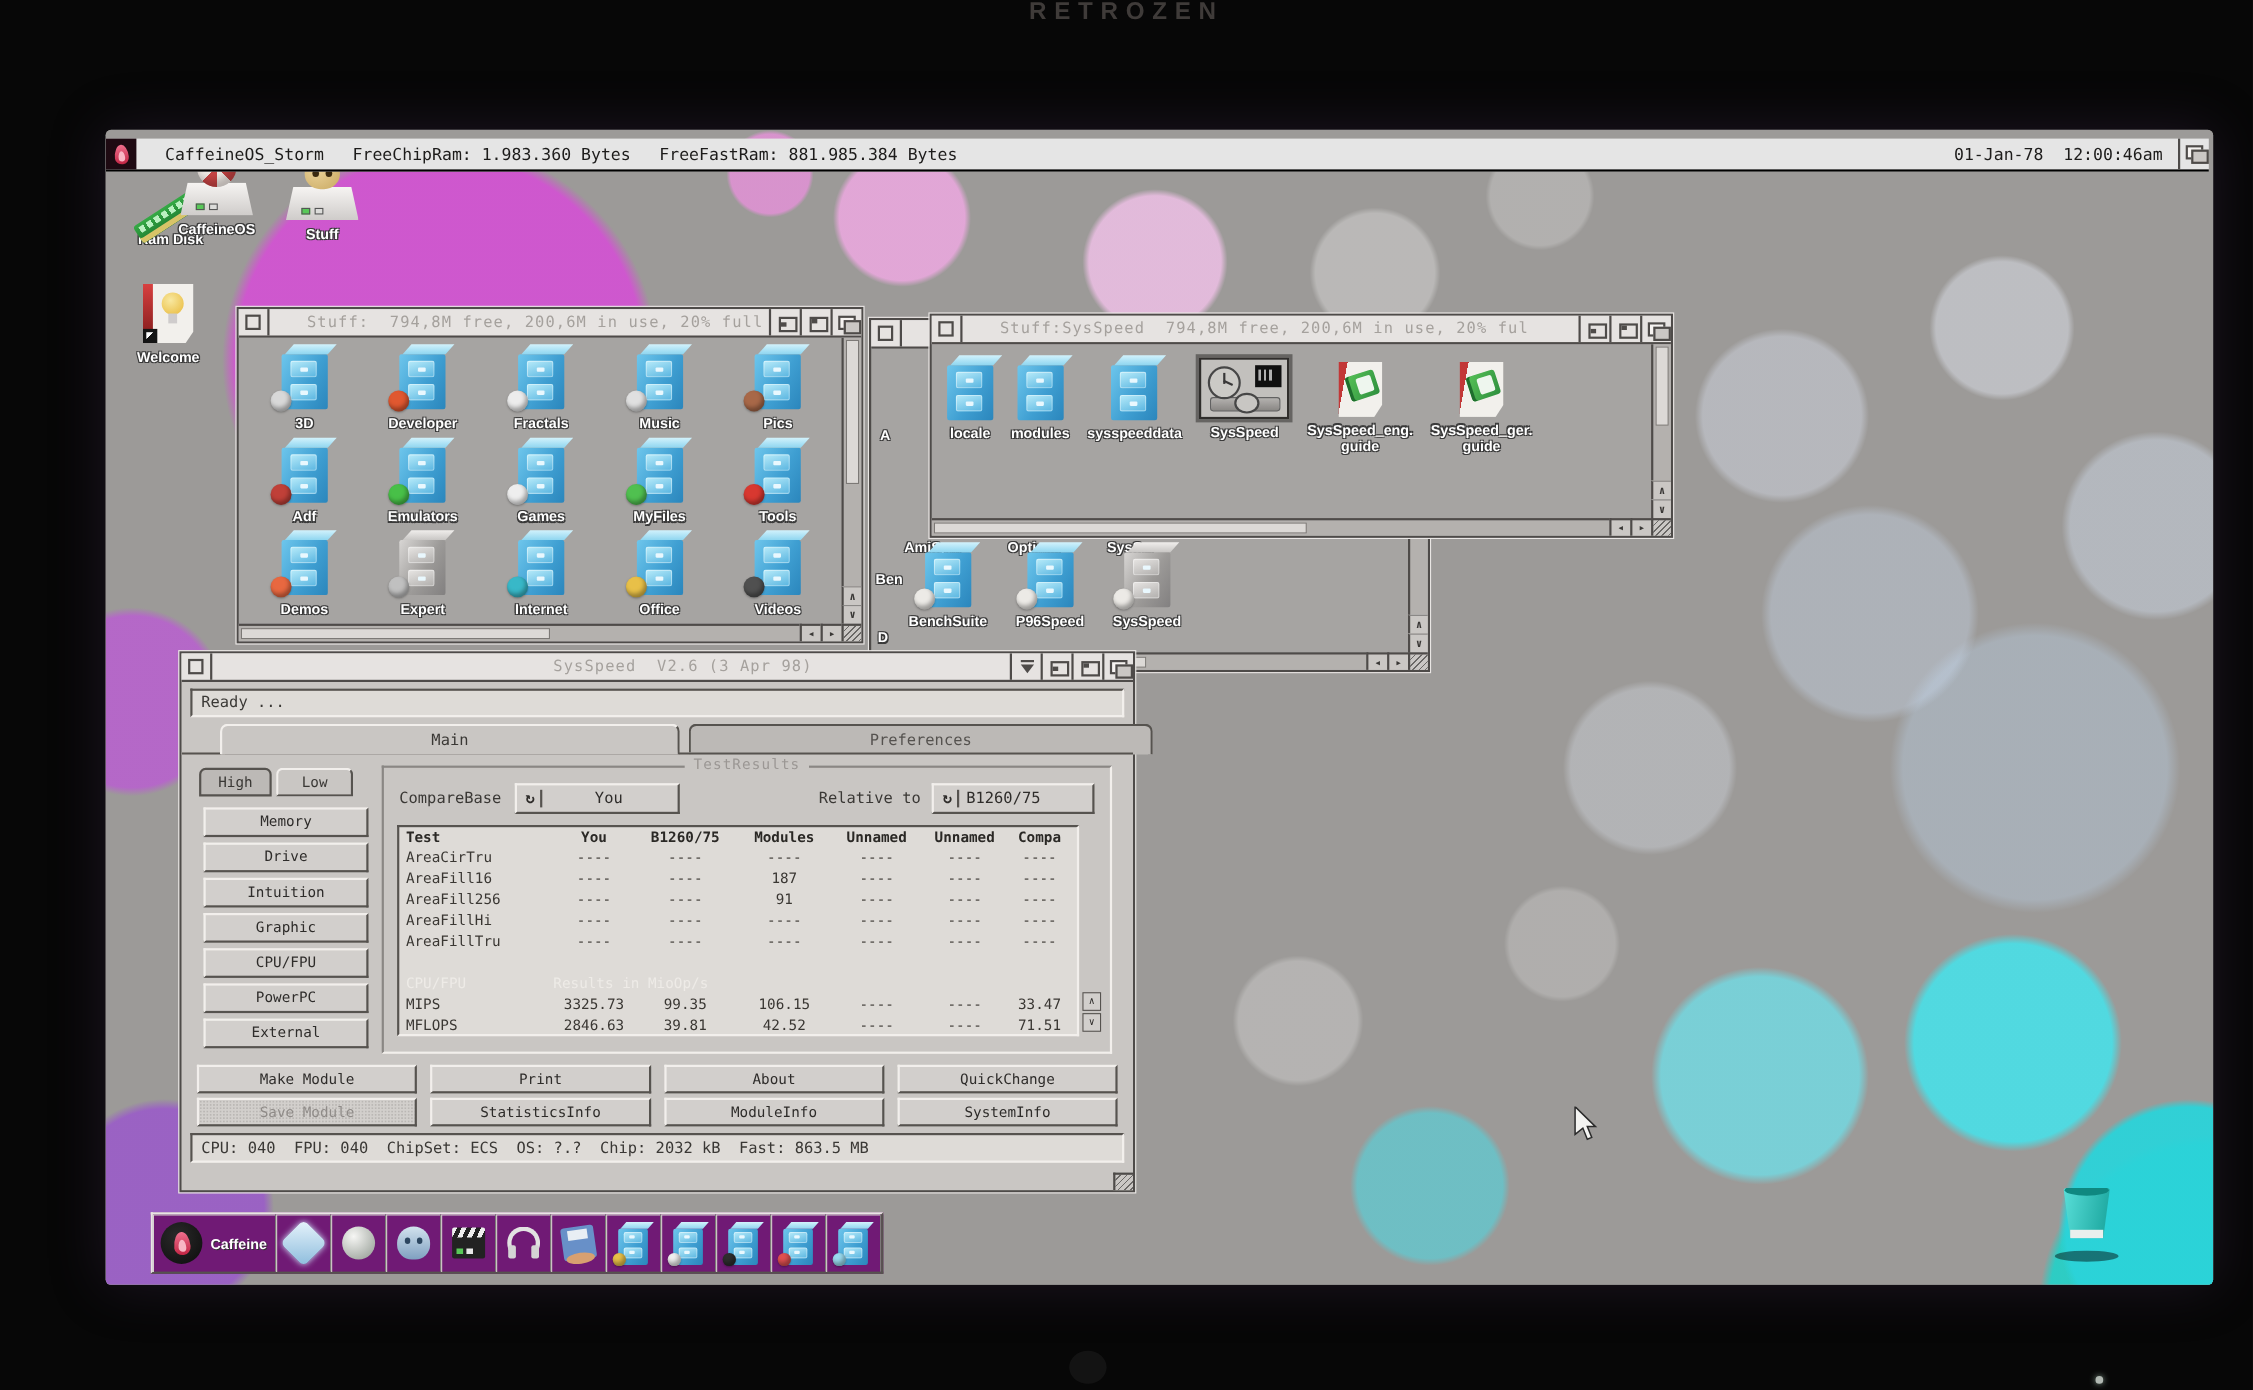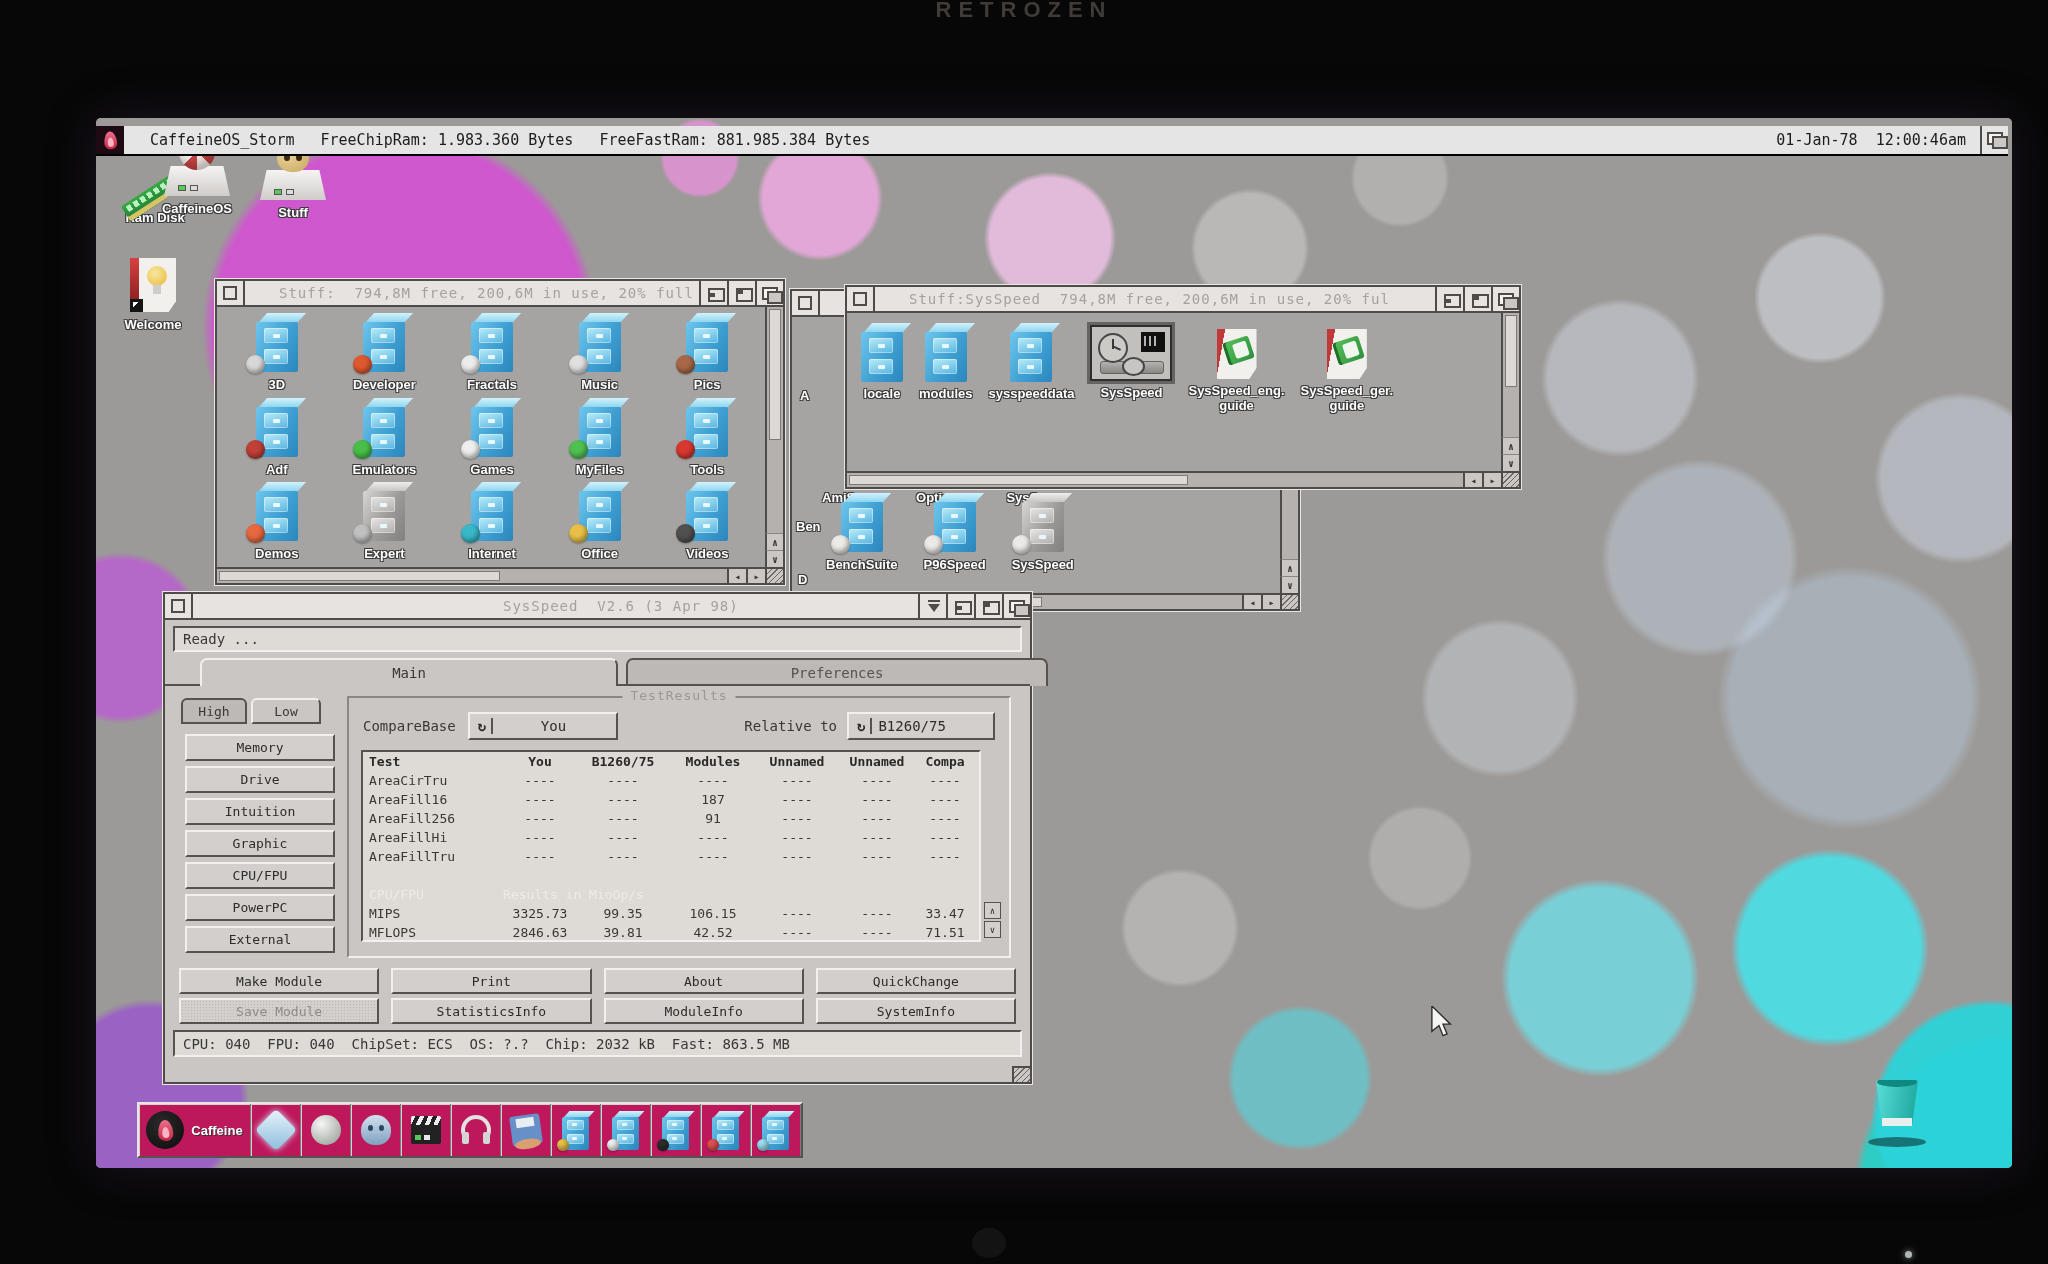--- a/index.html
+++ b/index.html
@@ -226,21 +226,21 @@
     justify-content:center;font:9px "DejaVu Sans Mono",monospace;color:#2e2c2a;}
   .act-row{position:absolute;left:14px;right:14px;display:grid;grid-template-columns:repeat(4,1fr);gap:12px;}
   #act1{top:374px;}#act2{top:404px;}
   .abtn{height:26px;font:13px "DejaVu Sans Mono",monospace;color:#2e2c2a;display:flex;align-items:center;justify-content:center;}
   .abtn.disabled{color:#8f8b88;background-image:radial-gradient(#bab7b4 1px,transparent 1px);background-size:3px 3px;}
   #app-status{position:absolute;left:8px;top:436px;right:8px;height:27px;
     font:14px "DejaVu Sans Mono",monospace;color:#3a3835;padding:4px 8px;white-space:pre;}
 
   
   #dock{position:absolute;left:41px;top:984px;height:56px;display:flex;z-index:6;
-    background:#be185d;border:2px solid;border-color:#e8e5e3 #56534f #56534f #e8e5e3;}
+    background:#701a75;border:2px solid;border-color:#e8e5e3 #56534f #56534f #e8e5e3;}
   .dtile{width:50px;height:100%;border-right:1px solid #7c7a78;box-shadow:inset 1px 1px 0 #d4d1ce;
     display:flex;align-items:center;justify-content:center;position:relative;}
   #dock-caffeine{width:112px;gap:7px;}
   .fcircle{width:38px;height:38px;border-radius:50%;background:radial-gradient(circle at 40% 35%,#2a2a2a,#0c0c0c);
     display:flex;align-items:center;justify-content:center;}
   #dock-caffeine .lab{color:#fff;font:bold 13px "Liberation Sans",sans-serif;
     text-shadow:1px 1px 0 #333;}
   .dk{width:30px;height:30px;position:relative;}
   .dk-spark{transform:rotate(45deg);border-radius:5px;background:linear-gradient(135deg,#e8f4fc,#8cbcdc);box-shadow:0 0 6px #cfe8fa;}
   .dk-sphere{border-radius:50%;background:radial-gradient(circle at 35% 30%,#f6f6f4,#8f978f);}

